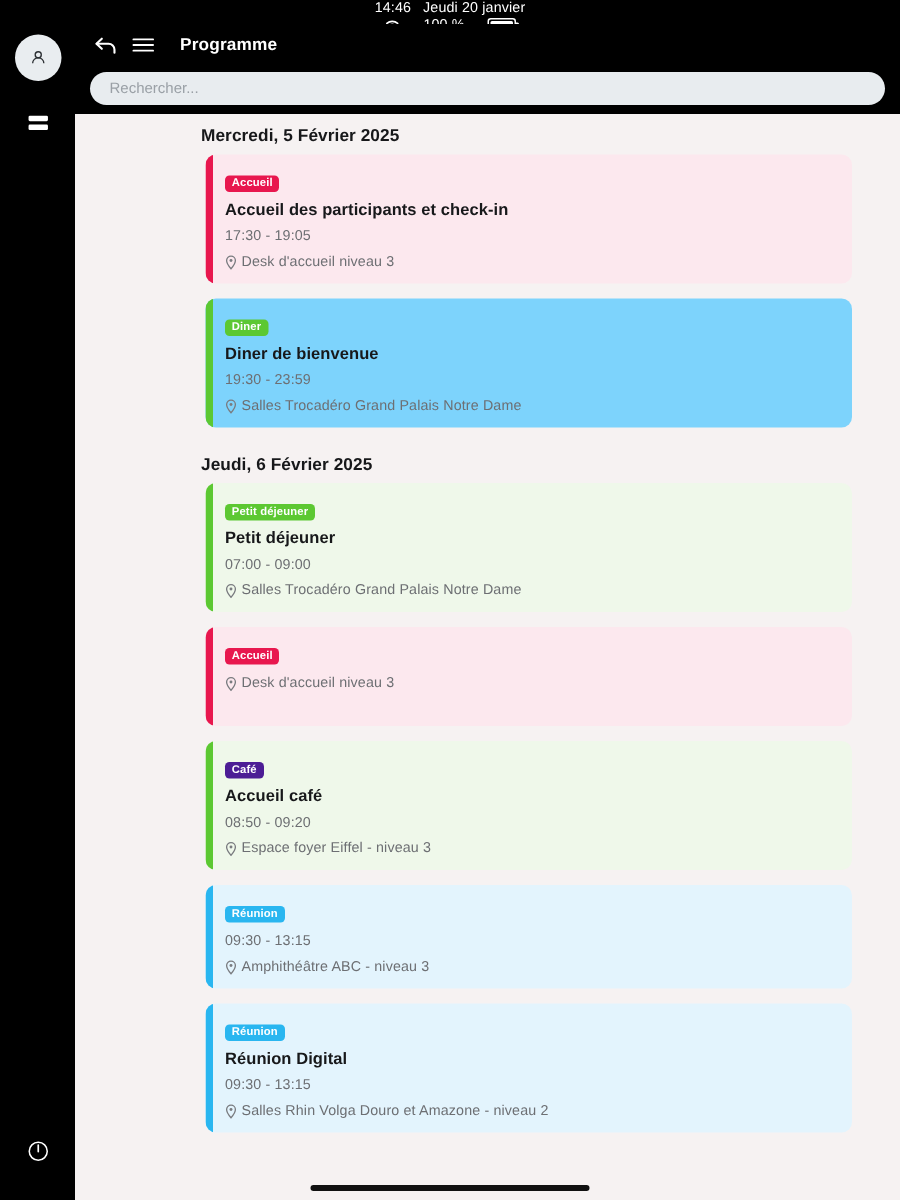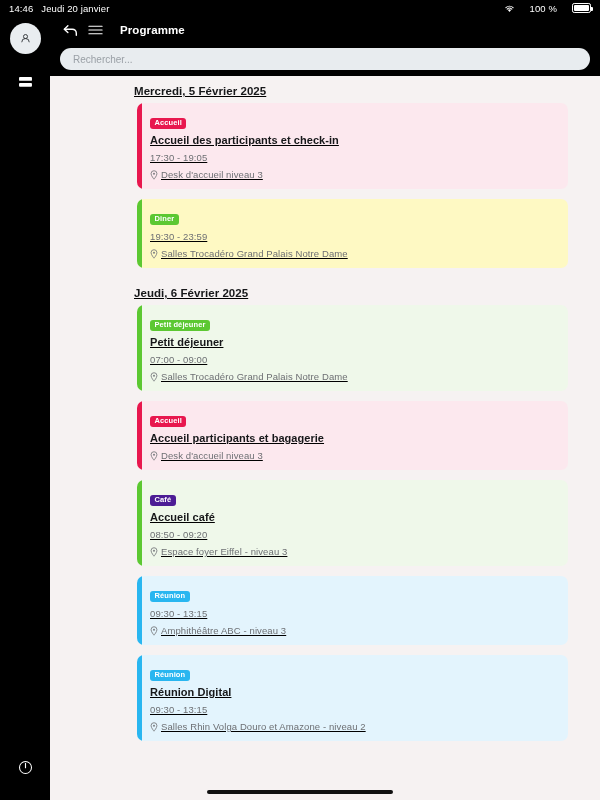--- a/index.html
+++ b/index.html
@@ -9,21 +9,21 @@
     font-family: "Liberation Sans", sans-serif;
     overflow: hidden;
   }
   #app { position: relative; width: 600px; height: 800px; background: #000; }
 
   
   .statusbar {
     position: absolute; top: 0; left: 0; width: 600px; height: 16px;
     background: #000; color: #fff;
     display: flex; align-items: center; justify-content: space-between;
-    padding: 0 9px; font-size: 9.5px; letter-spacing: .1px;
+    padding: 0 9px; font-size: 9.5px; letter-spacing: .1px; flex-direction: column;
   }
   .sb-left { display: flex; align-items: center; gap: 8px; }
   .sb-right { display: flex; align-items: center; gap: 15px; }
   .wifi-icon { display: inline-block; width: 11px; height: 9px; position: relative; }
   .wifi-icon svg { display: block; }
   .battery {
     width: 19px; height: 9.5px; border: 1.2px solid #fff; border-radius: 2.2px;
     position: relative; display: inline-block;
   }
   .battery::after {
@@ -77,21 +77,20 @@
     border: 0; outline: 0; background: transparent; width: 100%;
     font-family: "Liberation Sans", sans-serif; font-size: 10px; color: #333;
   }
   .searchbar input::placeholder { color: #9aa0a6; }
 
   
   .list {
     position: absolute; left: 0; right: 0; top: 60px; bottom: 0;
     background: #f6f2f2; padding: 0 32px 0 4px;
     overflow: hidden;
-    text-decoration: underline;
   }
   .daygroup { }
   .dayhead {
     font-size: 11.5px; font-weight: bold; color: #17181a;
     padding: 9px 0 6px 80px; letter-spacing: .05px;
   }
   .card {
     position: relative; margin: 0 0 10px 83px;
     border-radius: 7px; overflow: hidden; background: #fff;
     padding: 8px 12px 9px 13px;
@@ -200,38 +199,38 @@
     <div class="list" id="list">
         <div class="daygroup">
           <div class="dayhead">Mercredi, 5 Février 2025</div>
           <div class="card" style="background: rgb(252, 232, 238);"><span style="position: absolute; left: 0px; top: 0px; bottom: 0px; width: 5px; background: rgb(232, 23, 78);"></span><span class="badge" style="background: rgb(232, 23, 78);">Accueil</span><div class="card-title">Accueil des participants et check-in</div><div class="card-time">17:30 - 19:05</div><div class="card-loc">
               <svg class="pin" width="8" height="10" viewBox="0 0 9 11">
                 <path d="M4.5 .7 a3.3 3.3 0 0 1 3.3 3.3 c0 2.4 -3.3 6.2 -3.3 6.2 S1.2 6.4 1.2 4 A3.3 3.3 0 0 1 4.5 .7 Z" fill="none" stroke="#7a7c80" stroke-width="1"></path>
                 <circle cx="4.5" cy="4" r="1.1" fill="#7a7c80"></circle>
               </svg>
               <span>Desk d'accueil niveau 3</span>
             </div></div>
-          <div class="card" style="background: #fef9c3;"><span style="position: absolute; left: 0px; top: 0px; bottom: 0px; width: 5px; background: rgb(92, 200, 50);"></span><span class="badge" style="background: rgb(92, 200, 50);">Diner</span><div class="card-time">19:30 - 23:59</div><div class="card-loc">
+          <div class="card" style="background: #7dd3fc;"><span style="position: absolute; left: 0px; top: 0px; bottom: 0px; width: 5px; background: rgb(92, 200, 50);"></span><span class="badge" style="background: rgb(92, 200, 50);">Diner</span><div class="card-title">Diner de bienvenue</div><div class="card-time">19:30 - 23:59</div><div class="card-loc">
               <svg class="pin" width="8" height="10" viewBox="0 0 9 11">
                 <path d="M4.5 .7 a3.3 3.3 0 0 1 3.3 3.3 c0 2.4 -3.3 6.2 -3.3 6.2 S1.2 6.4 1.2 4 A3.3 3.3 0 0 1 4.5 .7 Z" fill="none" stroke="#7a7c80" stroke-width="1"></path>
                 <circle cx="4.5" cy="4" r="1.1" fill="#7a7c80"></circle>
               </svg>
               <span>Salles Trocadéro Grand Palais Notre Dame</span>
             </div></div>
         </div>
         <div class="daygroup">
           <div class="dayhead">Jeudi, 6 Février 2025</div>
           <div class="card" style="background: rgb(239, 248, 234);"><span style="position: absolute; left: 0px; top: 0px; bottom: 0px; width: 5px; background: rgb(92, 200, 50);"></span><span class="badge" style="background: rgb(92, 200, 50);">Petit déjeuner</span><div class="card-title">Petit déjeuner</div><div class="card-time">07:00 - 09:00</div><div class="card-loc">
               <svg class="pin" width="8" height="10" viewBox="0 0 9 11">
                 <path d="M4.5 .7 a3.3 3.3 0 0 1 3.3 3.3 c0 2.4 -3.3 6.2 -3.3 6.2 S1.2 6.4 1.2 4 A3.3 3.3 0 0 1 4.5 .7 Z" fill="none" stroke="#7a7c80" stroke-width="1"></path>
                 <circle cx="4.5" cy="4" r="1.1" fill="#7a7c80"></circle>
               </svg>
               <span>Salles Trocadéro Grand Palais Notre Dame</span>
             </div></div>
-          <div class="card" style="background: rgb(252, 232, 238);"><span style="position: absolute; left: 0px; top: 0px; bottom: 0px; width: 5px; background: rgb(232, 23, 78);"></span><span class="badge" style="background: rgb(232, 23, 78);">Accueil</span><div class="card-title">Accueil participants et bagagerie</div><div class="card-loc">
+          <div class="card" style="background: rgb(252, 232, 238);"><span style="position: absolute; left: 0px; top: 0px; bottom: 0px; width: 5px; background: rgb(232, 23, 78);"></span><span class="badge" style="background: rgb(232, 23, 78);">Accueil</span><div class="card-loc">
               <svg class="pin" width="8" height="10" viewBox="0 0 9 11">
                 <path d="M4.5 .7 a3.3 3.3 0 0 1 3.3 3.3 c0 2.4 -3.3 6.2 -3.3 6.2 S1.2 6.4 1.2 4 A3.3 3.3 0 0 1 4.5 .7 Z" fill="none" stroke="#7a7c80" stroke-width="1"></path>
                 <circle cx="4.5" cy="4" r="1.1" fill="#7a7c80"></circle>
               </svg>
               <span>Desk d'accueil niveau 3</span>
             </div></div>
           <div class="card" style="background: rgb(239, 248, 234);"><span style="position: absolute; left: 0px; top: 0px; bottom: 0px; width: 5px; background: rgb(92, 200, 50);"></span><span class="badge" style="background: #4c1d95;">Café</span><div class="card-title">Accueil café</div><div class="card-time">08:50 - 09:20</div><div class="card-loc">
               <svg class="pin" width="8" height="10" viewBox="0 0 9 11">
                 <path d="M4.5 .7 a3.3 3.3 0 0 1 3.3 3.3 c0 2.4 -3.3 6.2 -3.3 6.2 S1.2 6.4 1.2 4 A3.3 3.3 0 0 1 4.5 .7 Z" fill="none" stroke="#7a7c80" stroke-width="1"></path>
                 <circle cx="4.5" cy="4" r="1.1" fill="#7a7c80"></circle>

